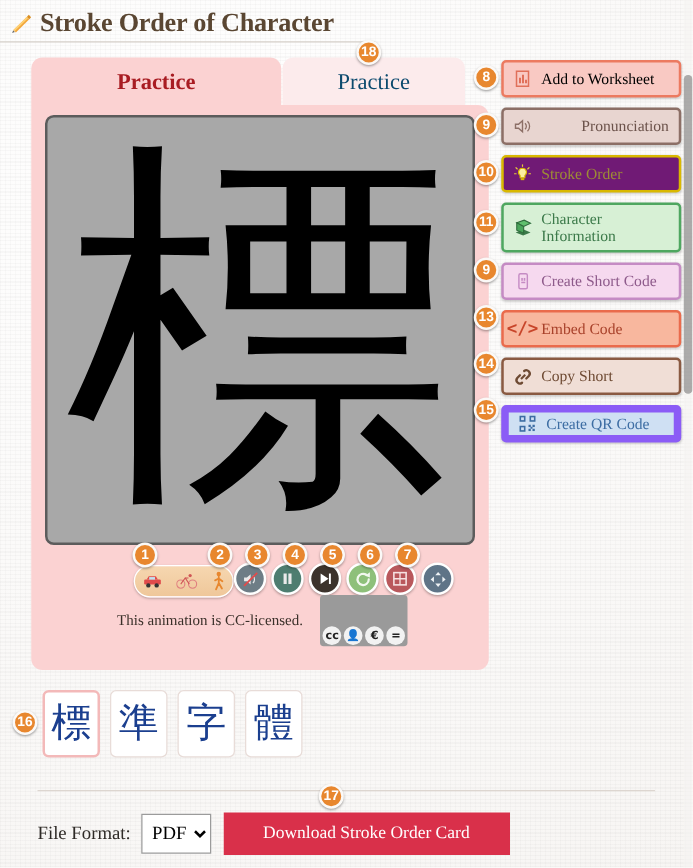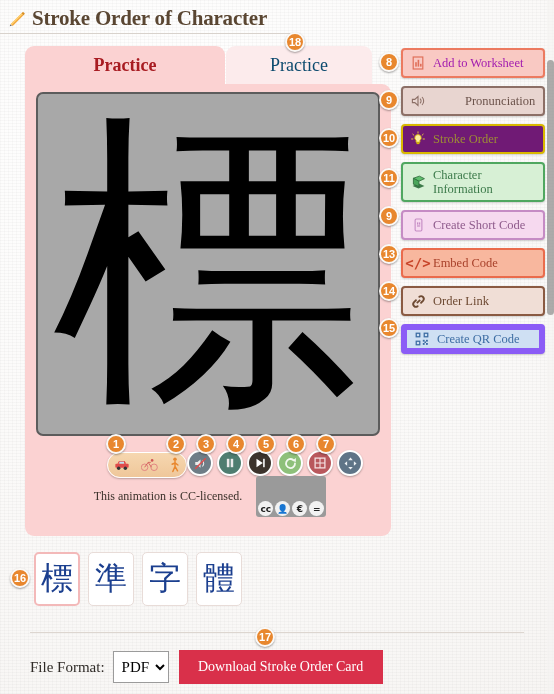--- a/index.html
+++ b/index.html
@@ -139,21 +139,21 @@
     display: flex; align-items: center;
     padding: 3px 4px 3px 6px;
     font-size: 12.5px;
     cursor: pointer;
     box-shadow: 0 1px 2px rgba(0,0,0,0.18);
   }
   .action-btn .ic { width: 18px; height: 18px; margin-right: 6px; flex: 0 0 auto;
                     display: flex; align-items: center; justify-content: center; }
   .action-btn .lbl { line-height: 1.12; }
 
-  .ab-worksheet  { background: #f9c9c3; border: 2px solid #ec7a60; color: #a21caf; height: 30px; }
+  .ab-worksheet  { background: #f9c9c3; border: 2px solid #ec7a60; color: #000000; height: 30px; }
   .ab-pron       { background: #e8d5d0; border: 2px solid #8c6f66; color: #6c534b; height: 30px; gap: 32px; }
   .ab-stroke     { background: #701a75; border: 2px solid #d9b800; color: #9d8d35; height: 30px; text-align: center; }
   .ab-advanced   { background: #d7f0d5; border: 2px solid #4fa760; color: #3c7a4a; height: 40px; }
   .ab-shortcode  { background: #f6d9ef; border: 2px solid #c58bc4; color: #8e5a8b; height: 30px; }
   .ab-embed      { background: #f8b79e; border: 2px solid #ea6b4c; color: #a8412a; height: 30px; }
   .ab-copylink   { background: #f0ded6; border: 2px solid #8a5a42; color: #6e4a33; height: 30px; }
   .ab-qr         { background: #cfe0f3; border: 6px solid #8b5cf6; color: #3d6da3; height: 30px; }
 
   
   .badge {
@@ -199,21 +199,21 @@
     width: 56px; height: 32px;
     background: #fff;
     border: 1px solid #9b9b9b;
     font-family: "Liberation Serif", serif;
     font-size: 15px;
     padding-left: 4px;
     cursor: pointer;
   }
   #download-btn {
     margin-left: 10px;
-    width: 204px; height: 34px;
+    width: 229px; height: 34px;
     background: #d9304a;
     color: #fff;
     border: none;
     font-family: "Liberation Serif", serif;
     font-size: 14px;
     cursor: pointer;
   }
 
   
   #scrollbar-track {
@@ -411,21 +411,21 @@
   </div>
 
   <div class="action-btn ab-copylink">
     <span class="ic">
       <svg width="17" height="17" viewBox="0 0 20 20">
         <path d="M8 12 L12 8" stroke="#6e4a33" stroke-width="2"></path>
         <path d="M11 4.5 a3.2 3.2 0 0 1 4.5 4.5 L13 11.5" stroke="#6e4a33" stroke-width="2.2" fill="none" stroke-linecap="round"></path>
         <path d="M9 15.5 a3.2 3.2 0 0 1 -4.5 -4.5 L7 8.5" stroke="#6e4a33" stroke-width="2.2" fill="none" stroke-linecap="round"></path>
       </svg>
     </span>
-    <span class="lbl">Order Link</span>
+    <span class="lbl">Copy Short</span>
   </div>
 
   <div class="action-btn ab-qr">
     <span class="ic">
       <svg width="16" height="16" viewBox="0 0 20 20">
         <g fill="#3d6da3">
           <rect x="2" y="2" width="6" height="6"></rect>
             <rect x="12" y="2" width="6" height="6"></rect>
           <rect x="2" y="12" width="6" height="6"></rect>
           <rect x="11" y="11" width="2.3" height="2.3"></rect>

